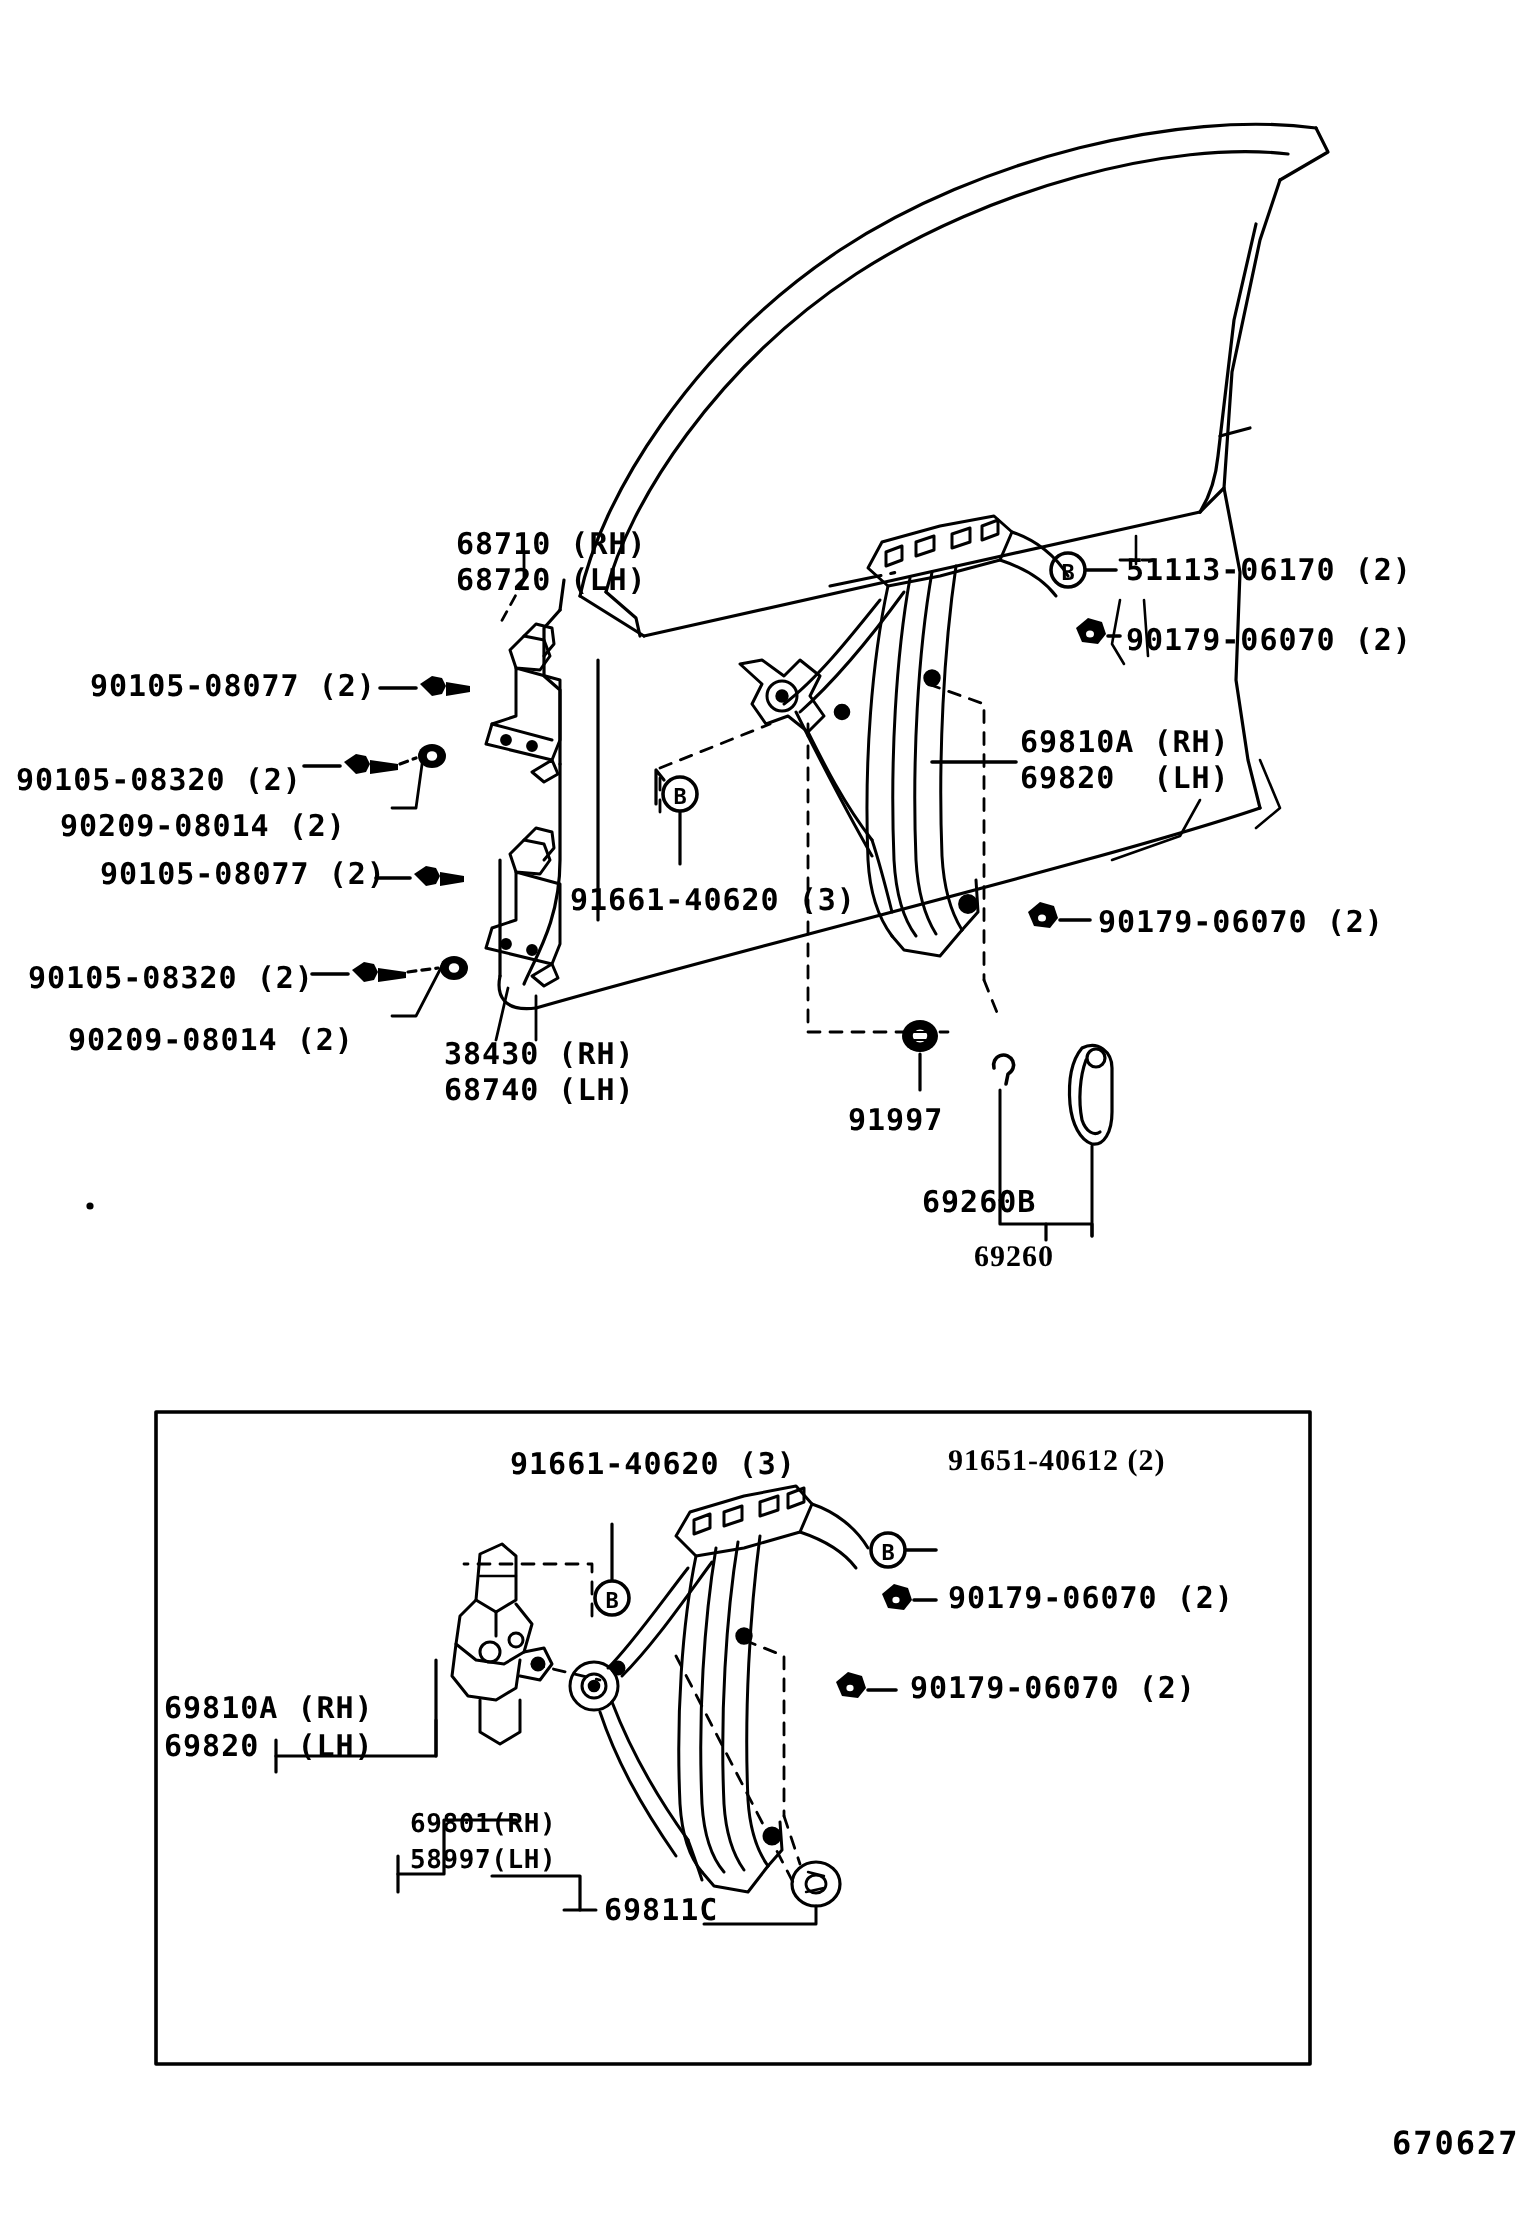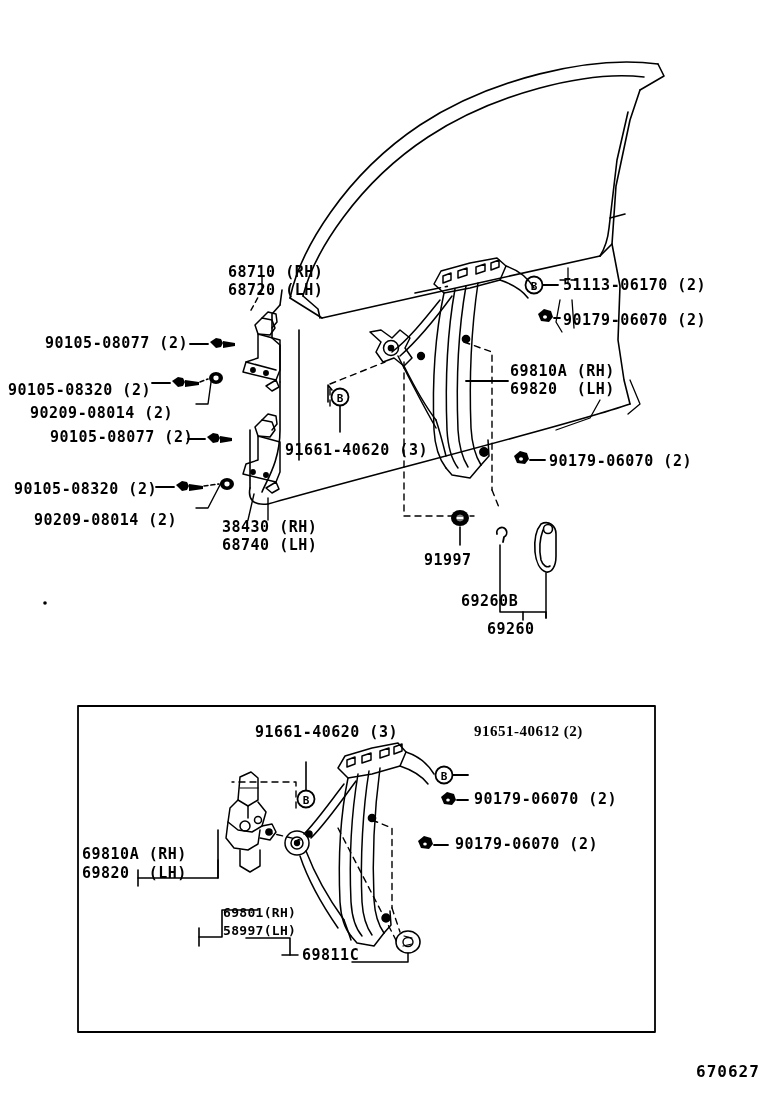--- a/index.html
+++ b/index.html
@@ -14,21 +14,21 @@
   .lbl{
     position:absolute;
     font-family:"DejaVu Sans Mono","Liberation Mono",monospace;
     font-weight:bold;
     font-size:15px;
     letter-spacing:0.5px;
     white-space:pre;
     line-height:19px;
     color:#000;
   }
-  .lbl.sm{font-size:13px;letter-spacing:0.3px;margin-left:18px;}
+  .lbl.sm{font-size:13px;letter-spacing:0.3px;}
   .lbl.hdr{
     font-family:"DejaVu Sans","Liberation Sans",sans-serif;
     font-size:18px;font-weight:bold;letter-spacing:0.6px;
   }
   .lbl.fig{font-size:16px;letter-spacing:1px;}
 </style>
 </head>
 <body>
 
 <div id="stage">
@@ -366,21 +366,21 @@
 
   <div class="lbl" style="left:563px;top:276px;">51113-06170 (2)</div>
   <div class="lbl" style="left:563px;top:311px;">90179-06070 (2)</div>
   <div class="lbl" style="left:549px;top:452px;">90179-06070 (2)</div>
 
   <div class="lbl" style="left:510px;top:362px;">69810A (RH)</div>
   <div class="lbl" style="left:510px;top:380px;">69820  (LH)</div>
 
   <div class="lbl" style="left:424px;top:551px;">91997</div>
   <div class="lbl" style="left:461px;top:592px;">69260B</div>
-  <div class="lbl" style="left:487px;top:620px;">69260</div>
+  <div class="lbl" style="left:487px;top:620px;font-family:Liberation Serif, serif;">69260</div>
 
 
   <div class="lbl" style="left:255px;top:723px;">91661-40620 (3)</div>
   <div class="lbl" style="left:474px;top:722px;font-family:Liberation Serif, serif;">91651-40612 (2)</div>
   <div class="lbl" style="left:474px;top:790px;">90179-06070 (2)</div>
   <div class="lbl" style="left:455px;top:835px;">90179-06070 (2)</div>
 
   <div class="lbl" style="left:82px;top:845px;">69810A (RH)</div>
   <div class="lbl" style="left:82px;top:864px;">69820  (LH)</div>
 

